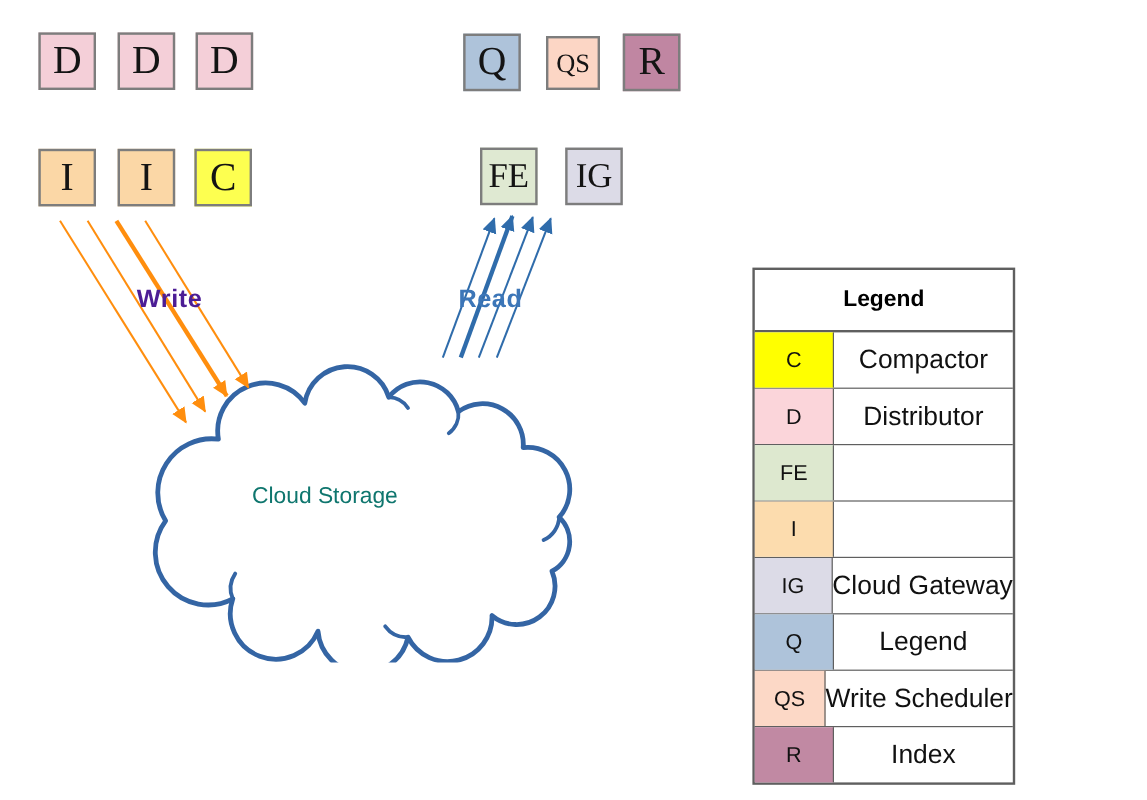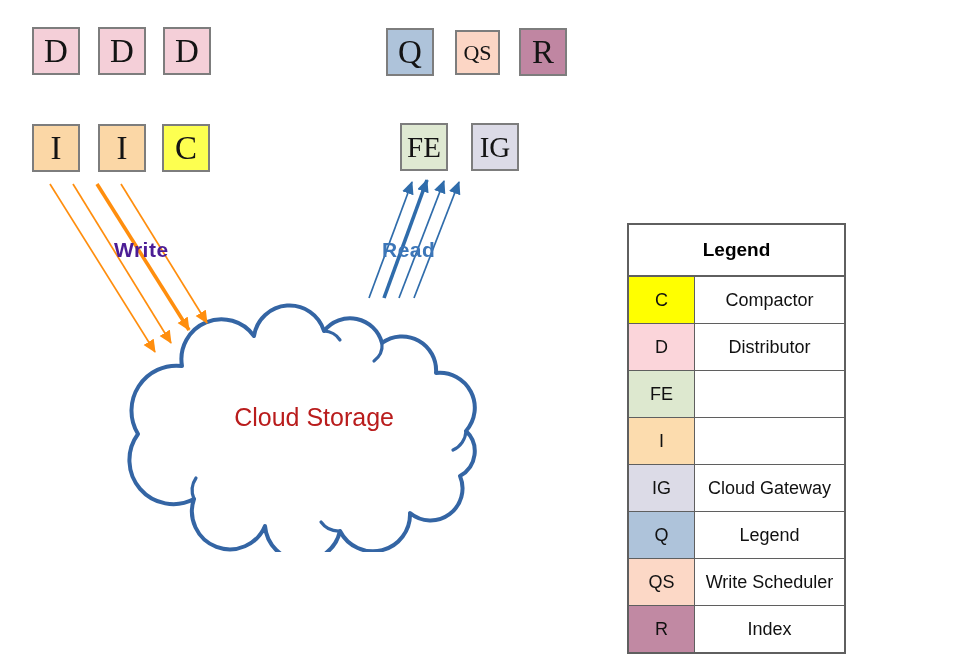--- a/index.html
+++ b/index.html
@@ -29,43 +29,43 @@
   .b-fe{left:400px;top:123px;font-size:29px}
   .b-ig{left:471px;top:123px;font-size:29px}
 
   
   .flow-label{position:absolute;font-weight:bold;font-size:21px;letter-spacing:0.5px;}
   .write-label{left:92px;top:238px;}
   .read-label{left:382px;top:238px;}
 
   
   .cloud-label{
-    position:absolute;left:210px;top:403px;width:184px;text-align:right;
-    font-size:25px;color:#b91c1c;
+    position:absolute;left:210px;top:403px;width:184px;text-align:left;
+    font-size:19px;color:#0f766e;
   }
 
   
   .legend{
     position:absolute;left:627px;top:223px;width:219px;box-sizing:border-box;
     border:2px solid #5f5f5f;background:#ffffff;
   }
   .legend-header{
     height:50px;display:flex;align-items:center;justify-content:center;
     font-weight:bold;font-size:19px;color:#000;
     border-bottom:2px solid #5f5f5f;
   }
   .legend-row{display:flex;height:46px;border-bottom:1px solid #5f5f5f;}
   .legend-row:last-child{border-bottom:none;}
   .legend-key{
     width:66px;box-sizing:border-box;border-right:1px solid #5f5f5f;
     display:flex;align-items:center;justify-content:center;font-size:18px;color:#111;
   }
   .legend-val{
     flex:1;display:flex;align-items:center;justify-content:center;
-    font-size:18px;color:#111;white-space:nowrap;
+    font-size:22px;color:#111;white-space:nowrap;
   }
 </style>
 </head>
 <body>
 
 <div id="canvas">
 
   <svg style="left:124px;top:292px;" width="370" height="260" viewBox="0 0 370 260">
     <path d="M 14,142
              A 45,45 0 0 1 58,74

